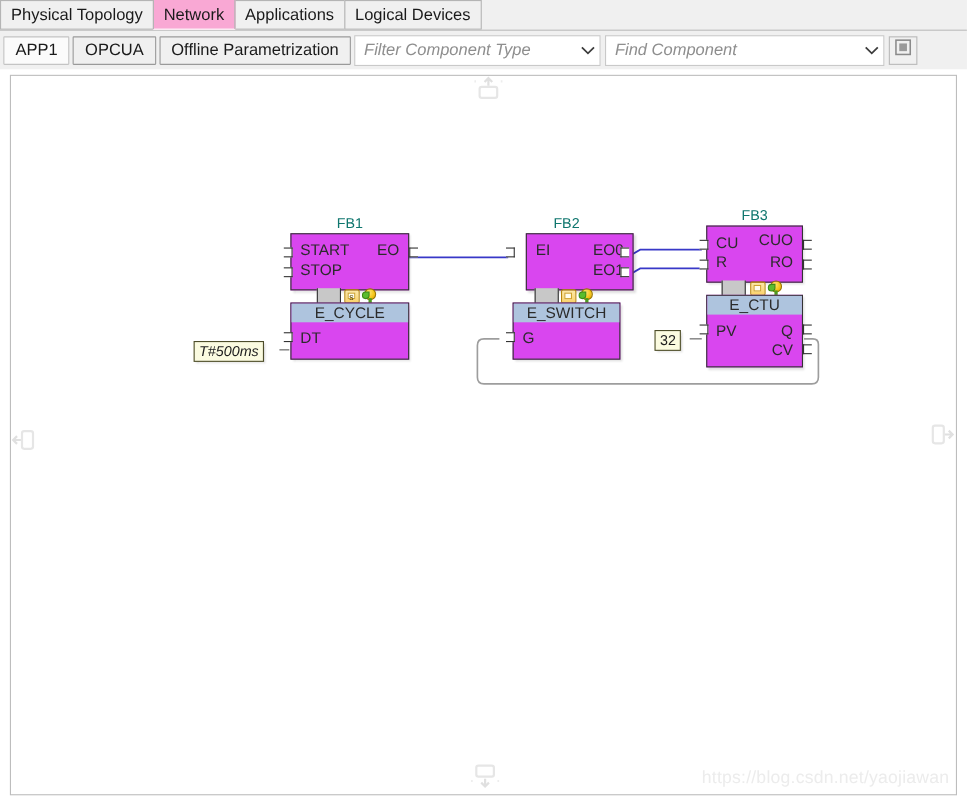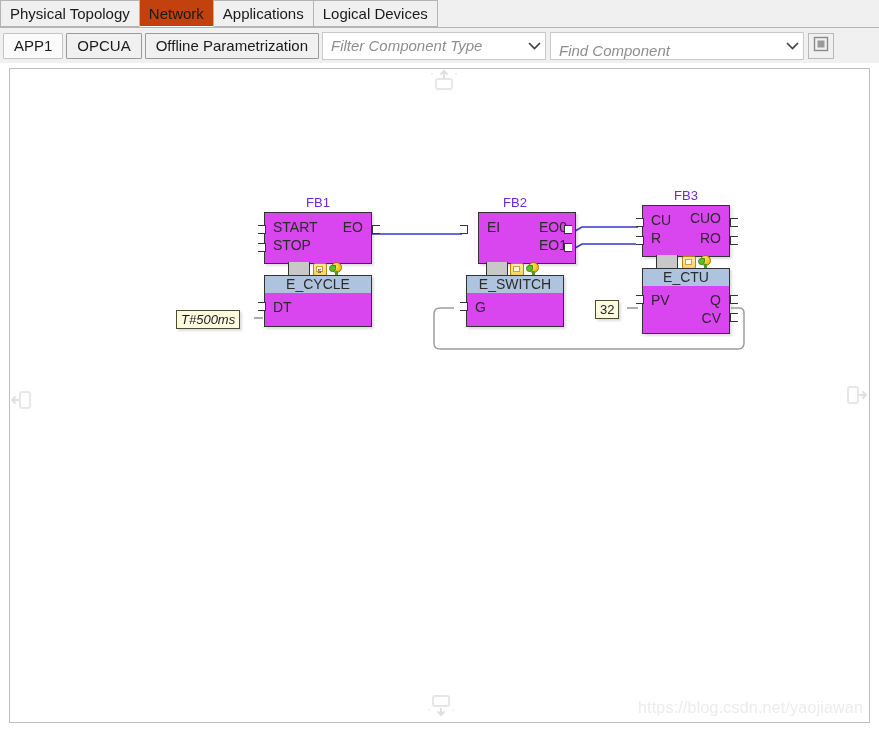--- a/index.html
+++ b/index.html
@@ -30,21 +30,21 @@
     font-size: 15px;
     color: #1a1a1a;
     background: #f0f0f0;
     border: 1px solid #b4b4b4;
     border-bottom: 1px solid #b4b4b4;
     margin-right: -1px;
     white-space: nowrap;
     cursor: default;
   }
   .tab.active {
-    background: #c2410c;
+    background: #f9a8d4;
     border-bottom: 1px solid #ffffff;
     height: 28px;
     z-index: 3;
   }
 
   
   #toolbar {
     position: absolute; left: 0; top: 28px;
     width: 879px; height: 35px;
     background: #f0f0f0;
@@ -87,21 +87,21 @@
     color: #8e8e8e;
     white-space: nowrap;
     overflow: hidden;
   }
   .chev {
     width: 22px; height: 100%;
     display: flex; align-items: center; justify-content: center;
     color: #3d3d3d;
   }
   #filter-combo { width: 224px; }
-  #find-combo { width: 254px; align-items: flex-end; }
+  #find-combo { width: 254px; }
   .iconbtn {
     width: 26px; height: 26px;
     box-sizing: border-box;
     background: #f0f0f0;
     border: 1px solid #b8b8b8;
     display: flex; align-items: center; justify-content: center;
     cursor: default;
   }
 
   
@@ -116,21 +116,21 @@
   }
   #canvas-svg { position: absolute; left: 0; top: 0; }
 
   
   .fb { position: absolute; }
   .fbname {
     position: absolute;
     top: 0; left: 0; width: 100%;
     text-align: center;
     font-size: 13px;
-    color: #6d28d9;
+    color: #0f766e;
     line-height: 14px;
   }
   .ev-body, .dt-body {
     position: absolute;
     background: #d946ef;
     border: 1.5px solid #333333;
     box-sizing: border-box;
     box-shadow: 2px 2px 2px rgba(0,0,0,0.13);
   }
   .port {

